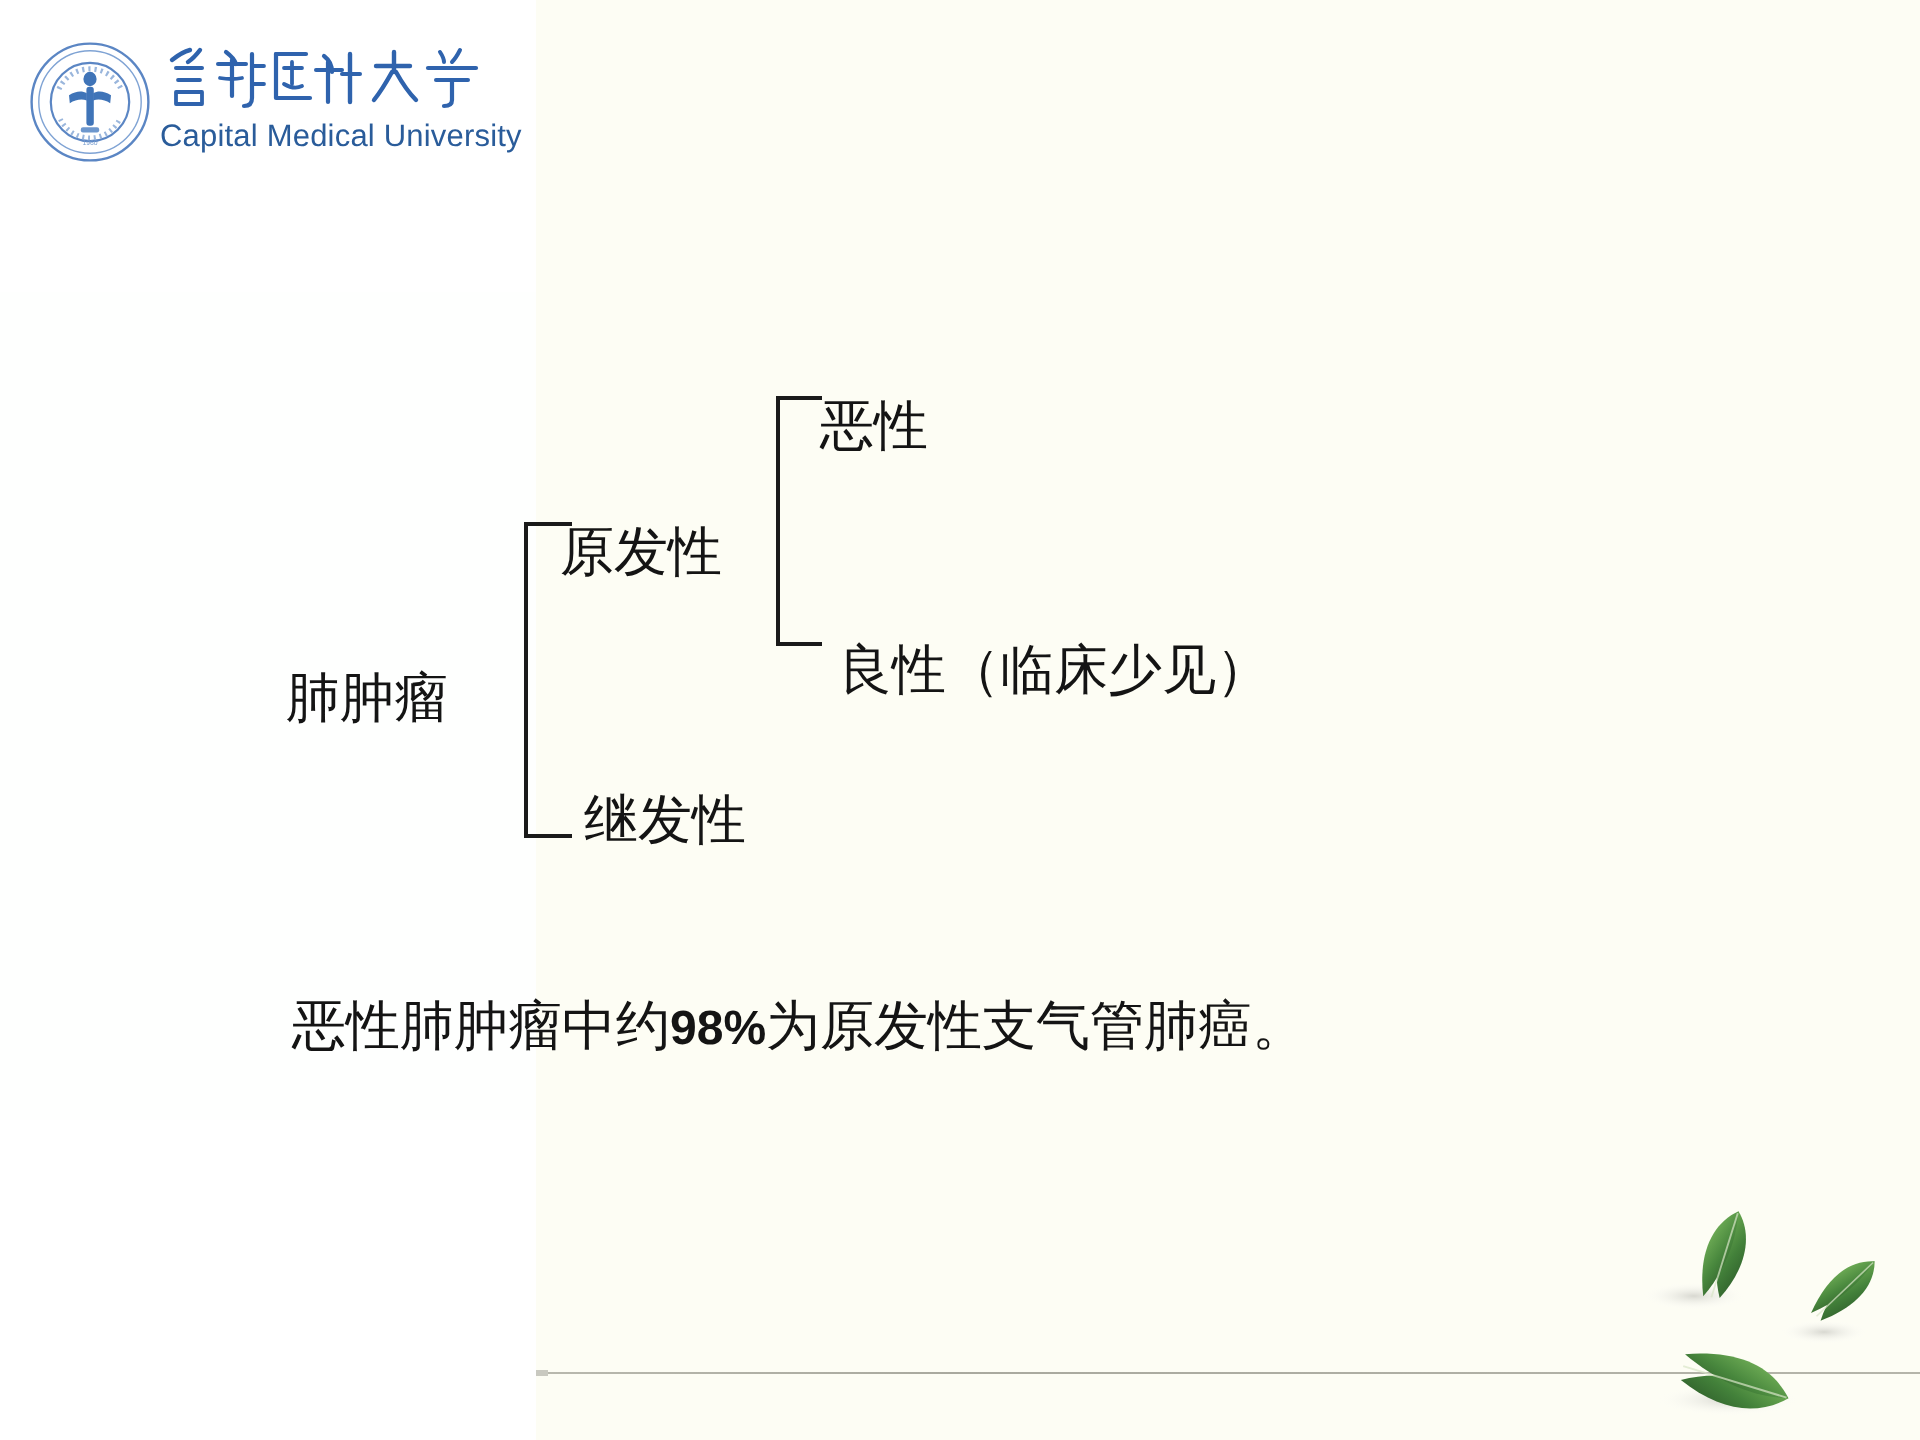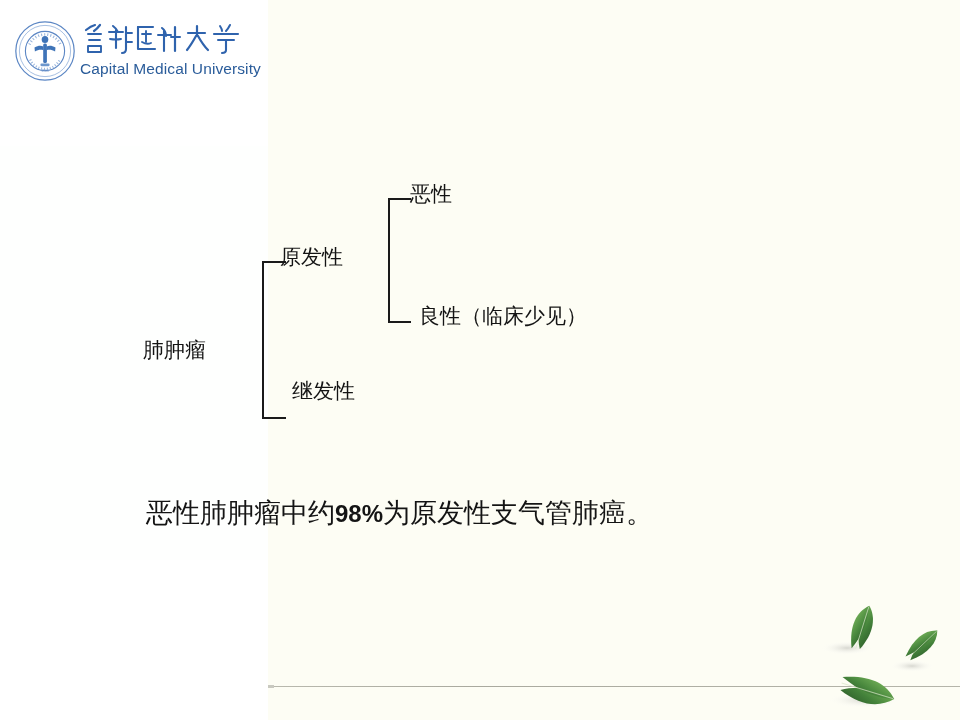--- a/index.html
+++ b/index.html
@@ -89,26 +89,27 @@
   
   .tree {
     position: absolute;
     left: 0;
     top: 0;
     width: 960px;
     height: 720px;
   }
   .node {
     position: absolute;
-    font-size: 21px;
+    font-size: 27px;
     line-height: 1;
     white-space: nowrap;
     color: #141414;
-  }
-  .node-root      { left: 143px; top: 340px; }
+    margin-top: 16px;
+  }
+  .node-root      { left: 143px; top: 320px; }
   .node-primary   { left: 280px; top: 247px; }
   .node-secondary { left: 292px; top: 381px; }
   .node-malignant { left: 410px; top: 184px; }
   .node-benign    { left: 419px; top: 306px; }
 
   
   .brk {
     position: absolute;
     background: #1a1a1a;
   }

